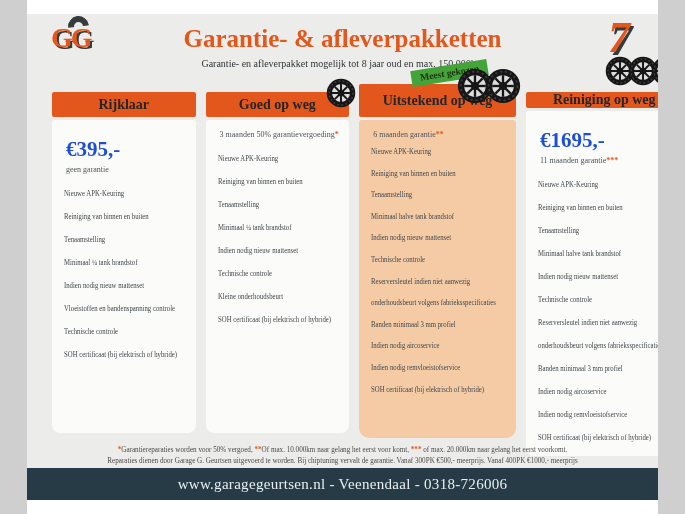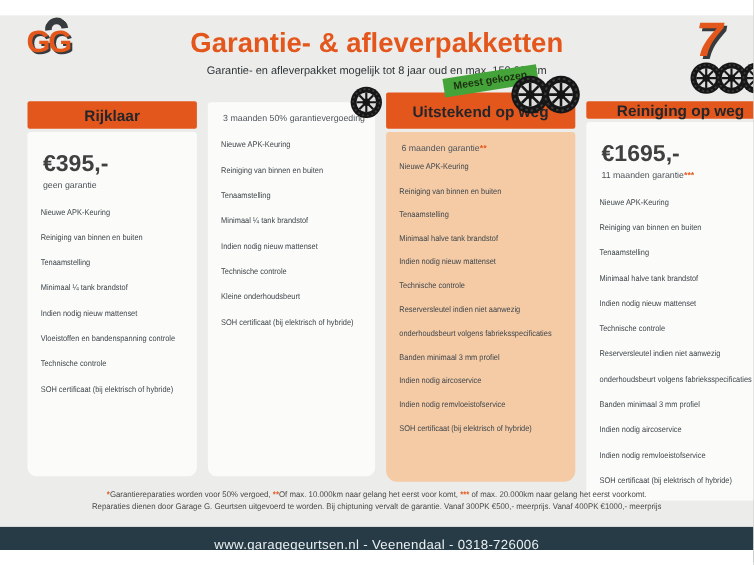--- a/index.html
+++ b/index.html
@@ -1,19 +1,19 @@
 <!DOCTYPE html>
 <html><head>
 <meta charset="utf-8">
 <style>
   * { margin:0; padding:0; box-sizing:border-box; }
   html,body { background:#cfcfcf; }
   .page {
-    width:685px; height:514px; position:relative; overflow:hidden;
-    background:#ECECEA; font-family:Liberation Sans, sans-serif;
+    width:631px; height:514px; position:relative; overflow:hidden;
+    background:#ECECEA; font-family:Liberation Serif, serif;
     margin:0 auto;
   }
   .strip-top { height:14px; background:#FFFFFF; }
   .strip-bottom { position:absolute; left:0; bottom:0; width:100%; height:14px; background:#FFFFFF; }
 
   
   .hdr { position:relative; height:76px; }
   .logo { position:absolute; left:24px; top:2px; width:60px; height:60px; }
   .logo .swoosh {
     display:block; width:21px; height:21px; border-radius:50%;
@@ -40,21 +40,21 @@
     background:#E4571C; height:25px; margin-top:2px; border-radius:2px;
     display:flex; align-items:center; justify-content:center;
     font-weight:bold; font-size:14px; color:#26262A; position:relative; z-index:1;
   }
   .pkg.hl .pkg-header { height:33px; margin-top:-6px; }
   .pkg-body {
     background:#FBFBFA; margin-top:3px; margin-bottom:5px; flex:1;
     border-radius:3px 3px 8px 8px; padding:10px 6px 0 12px;
   }
   .pkg.hl .pkg-body { background:#F5CBA6; margin-bottom:0; border-radius:3px 3px 10px 10px; }
-  .price { font-size:21px; font-weight:bold; color:#404040; margin:7px 0 3px 2px; }
+  .price { font-size:21px; font-weight:bold; color:#1d4ed8; margin:7px 0 3px 2px; }
   .price-note { font-size:8px; color:#4E555B; margin-left:2px; white-space:nowrap; }
   .star { color:#E4571C; font-weight:bold; }
   .features { list-style:none; margin-top:15px; font-size:7.5px; color:#3F464B; }
   .features li {
     margin-bottom:14px; white-space:nowrap;
     transform:scaleX(.9); transform-origin:0 50%;
   }
   .pkg.hl .features { margin-top:8px; }
   .pkg.hl .features li { margin-bottom:12.6px; }
 
@@ -71,23 +71,23 @@
     transform:rotate(-9deg); background:#44A43A; color:#1C300F;
     font-weight:bold; font-size:9.5px; padding:3px 9px; white-space:nowrap;
   }
 
   
   .footnotes {
     text-align:center; font-size:7.5px; color:#4A4A4A; margin-top:7px; line-height:1.45;
     transform:scaleX(.95); transform-origin:50% 0;
   }
   .bottom-bar {
-    position:absolute; left:0; right:0; bottom:3px; height:32px; background:#263B45;
+    position:absolute; left:0; right:0; bottom:14px; height:32px; background:#263B45;
     display:flex; align-items:center; justify-content:center;
-    color:#E9EFF2; font-size:12px; letter-spacing:.3px;
+    color:#E9EFF2; font-size:15px; letter-spacing:.3px;
   }
 </style>
 </head>
 <body>
 
 <div class="page">
   <div class="strip-top"></div>
 
   <div class="hdr">
     <div class="logo">
@@ -138,20 +138,23 @@
               <line x1="20" y1="20" x2="28.5" y2="28.5"></line>
               <line x1="20" y1="20" x2="20" y2="32"></line>
               <line x1="20" y1="20" x2="11.5" y2="28.5"></line>
               <line x1="20" y1="20" x2="8" y2="20"></line>
               <line x1="20" y1="20" x2="11.5" y2="11.5"></line>
               <line x1="20" y1="20" x2="20" y2="8"></line>
               <line x1="20" y1="20" x2="28.5" y2="11.5"></line>
             </g>
             <circle cx="20" cy="20" r="4.5" fill="#161616"></circle>
           </svg>
+        </div>
+        <div class="pkg-header">
+          <span>Goed op weg</span>
         </div>
         <div class="pkg-body">
           <div class="price-note">
             <span class="note-text">3 maanden 50% garantievergoeding</span><span class="star note-stars">*</span>
           </div>
           <ul class="features">
             <li>Nieuwe APK-Keuring</li>
             <li>Reiniging van binnen en buiten</li>
             <li>Tenaamstelling</li>
             <li>Minimaal ¼ tank brandstof</li>

